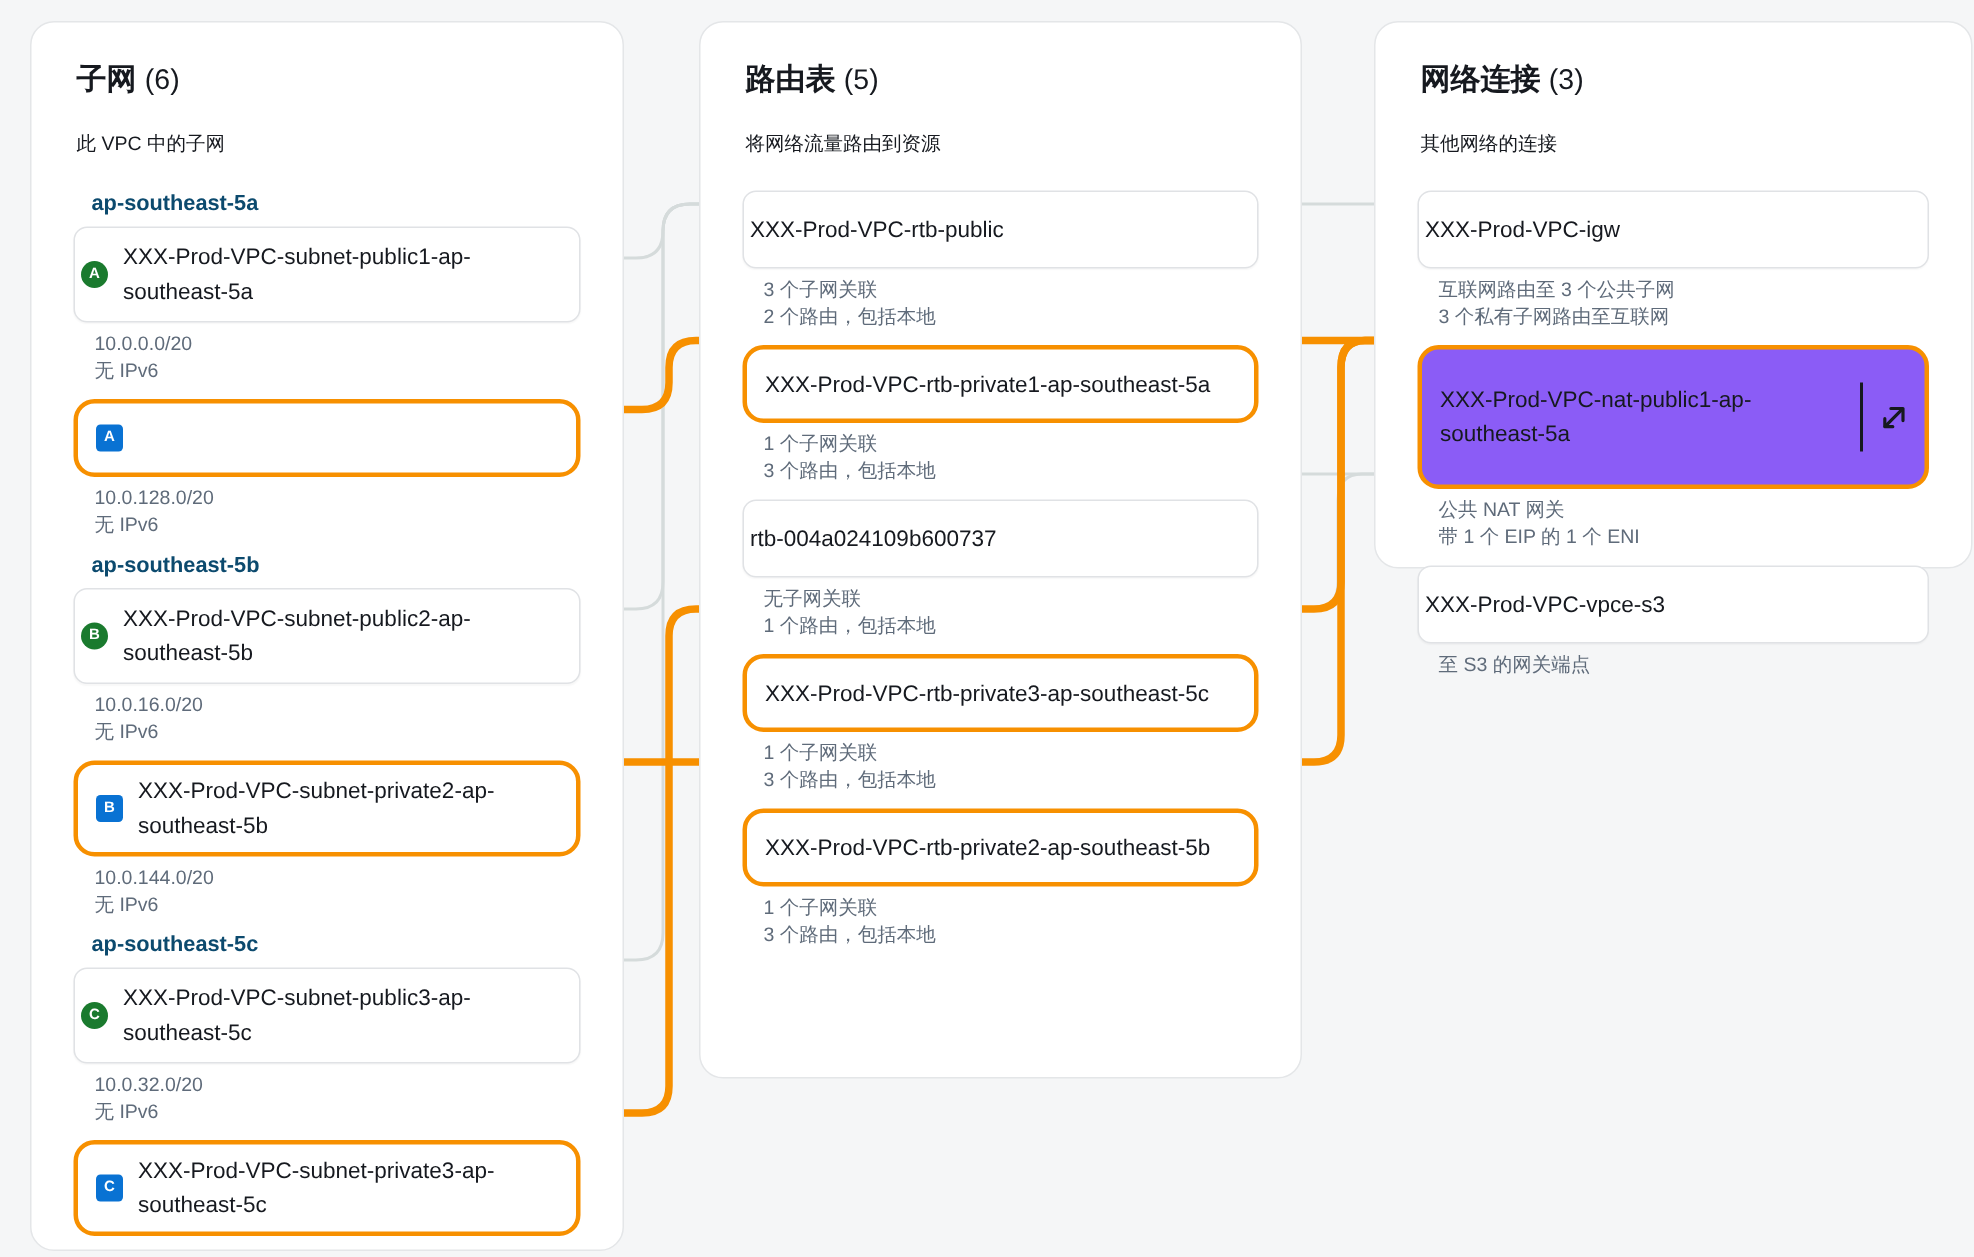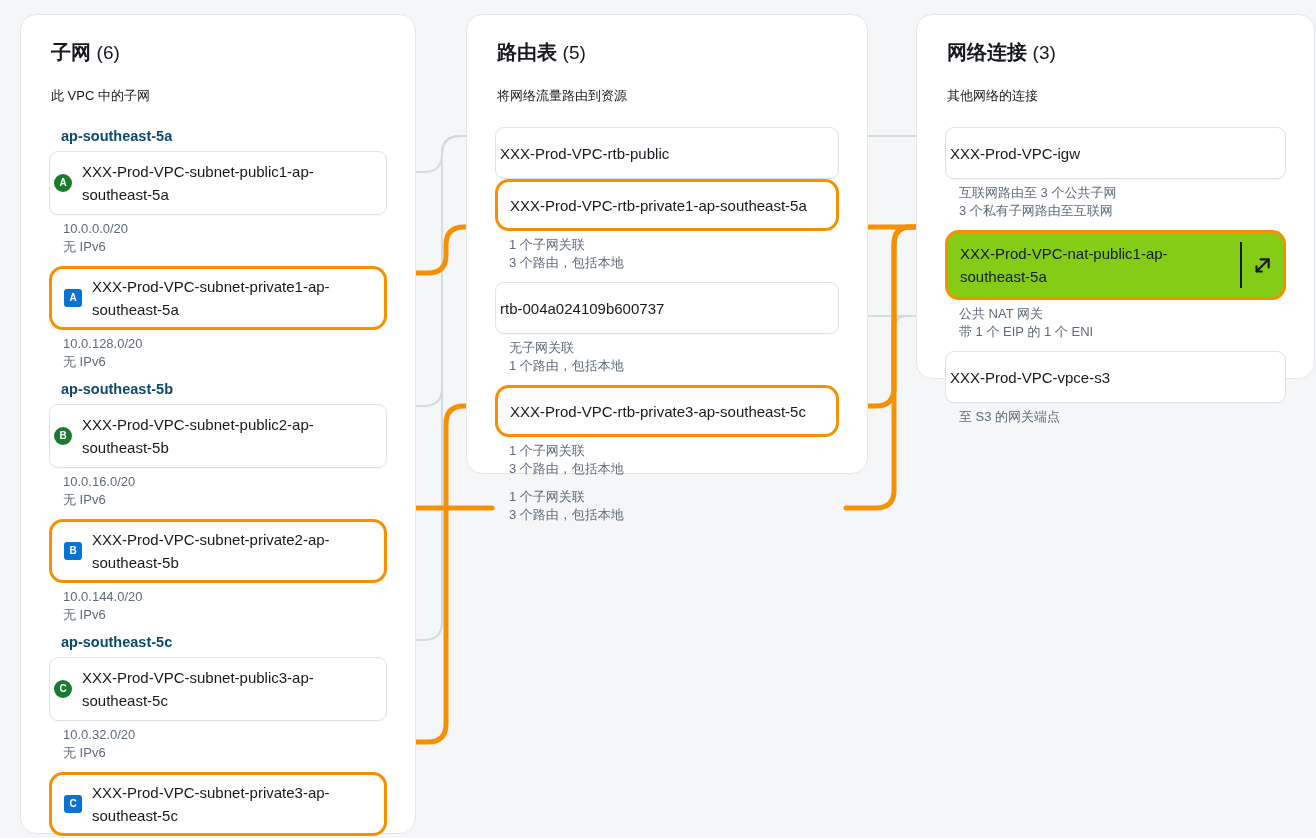--- a/index.html
+++ b/index.html
@@ -19,21 +19,21 @@
   
   .panel{
     position:absolute;
     background:#ffffff;
     border:1px solid #e4e6e8;
     border-radius:16px;
     box-sizing:border-box;
     z-index:2;
   }
   #panel-subnets{left:20px;top:14px;width:396px;height:820px;}
-  #panel-routes{left:466px;top:14px;width:402px;height:460px;}
+  #panel-routes{left:466px;top:14px;width:402px;height:705px;}
   #panel-conns{left:916px;top:14px;width:399px;height:365px;}
 
   .panel-title{
     position:absolute;left:30px;top:24px;
     font-size:20px;font-weight:700;letter-spacing:0;
     white-space:nowrap;
   }
   .panel-title .count{font-weight:400;font-size:19px;}
   .panel-sub{
     position:absolute;left:30px;top:72px;
@@ -64,24 +64,24 @@
     box-shadow:0 1px 1px rgba(0,0,0,0.03);
   }
   .card.hl{
     border:3px solid #f79000;
     border-radius:14px;
     padding:6px 12px;
     box-shadow:none;
   }
   .card.filled{
     border:3px solid #f79000;
-    background:#84cc16;
+    background:#8b5cf6;
     border-radius:14px;
     color:#16191f;
-    padding:9px 12px;
+    padding:22px 12px;
     justify-content:space-between;
     box-shadow:none;
   }
   .card .label{display:block;}
   .card .badge{
     flex:0 0 auto;
     width:18px;height:18px;
     margin-right:10px;
     font-size:10px;font-weight:700;
     color:#fff;
@@ -151,21 +151,20 @@
       <div class="az-label">ap-southeast-5a</div>
       <div class="card">
         <span class="badge public">A</span>
         <span class="label">XXX-Prod-VPC-subnet-public1-ap-southeast-5a</span>
       </div>
       <div class="meta">10.0.0.0/20
 无 IPv6</div>
 
       <div class="card hl">
         <span class="badge private">A</span>
-        <span class="label">XXX-Prod-VPC-subnet-private1-ap-southeast-5a</span>
       </div>
       <div class="meta">10.0.128.0/20
 无 IPv6</div>
 
       <div class="az-label">ap-southeast-5b</div>
       <div class="card">
         <span class="badge public">B</span>
         <span class="label">XXX-Prod-VPC-subnet-public2-ap-southeast-5b</span>
       </div>
       <div class="meta">10.0.16.0/20
@@ -200,39 +199,44 @@
       <span class="count">(5)</span>
     </div>
     <div class="panel-sub">将网络流量路由到资源</div>
 
     <div class="panel-body">
       <div class="spacer-8"></div>
 
       <div class="card">
         <span class="label">XXX-Prod-VPC-rtb-public</span>
       </div>
+      <div class="meta">3 个子网关联
+2 个路由，包括本地</div>
 
       <div class="card hl">
         <span class="label">XXX-Prod-VPC-rtb-private1-ap-southeast-5a</span>
       </div>
       <div class="meta">1 个子网关联
 3 个路由，包括本地</div>
 
       <div class="card">
         <span class="label">rtb-004a024109b600737</span>
       </div>
       <div class="meta">无子网关联
 1 个路由，包括本地</div>
 
       <div class="card hl">
         <span class="label">XXX-Prod-VPC-rtb-private3-ap-southeast-5c</span>
       </div>
       <div class="meta">1 个子网关联
 3 个路由，包括本地</div>
 
+      <div class="card hl">
+        <span class="label">XXX-Prod-VPC-rtb-private2-ap-southeast-5b</span>
+      </div>
       <div class="meta">1 个子网关联
 3 个路由，包括本地</div>
     </div>
   </section>
 
   <section class="panel" id="panel-conns">
     <div class="panel-title">
       <span>网络连接</span>
       <span class="count">(3)</span>
     </div>

